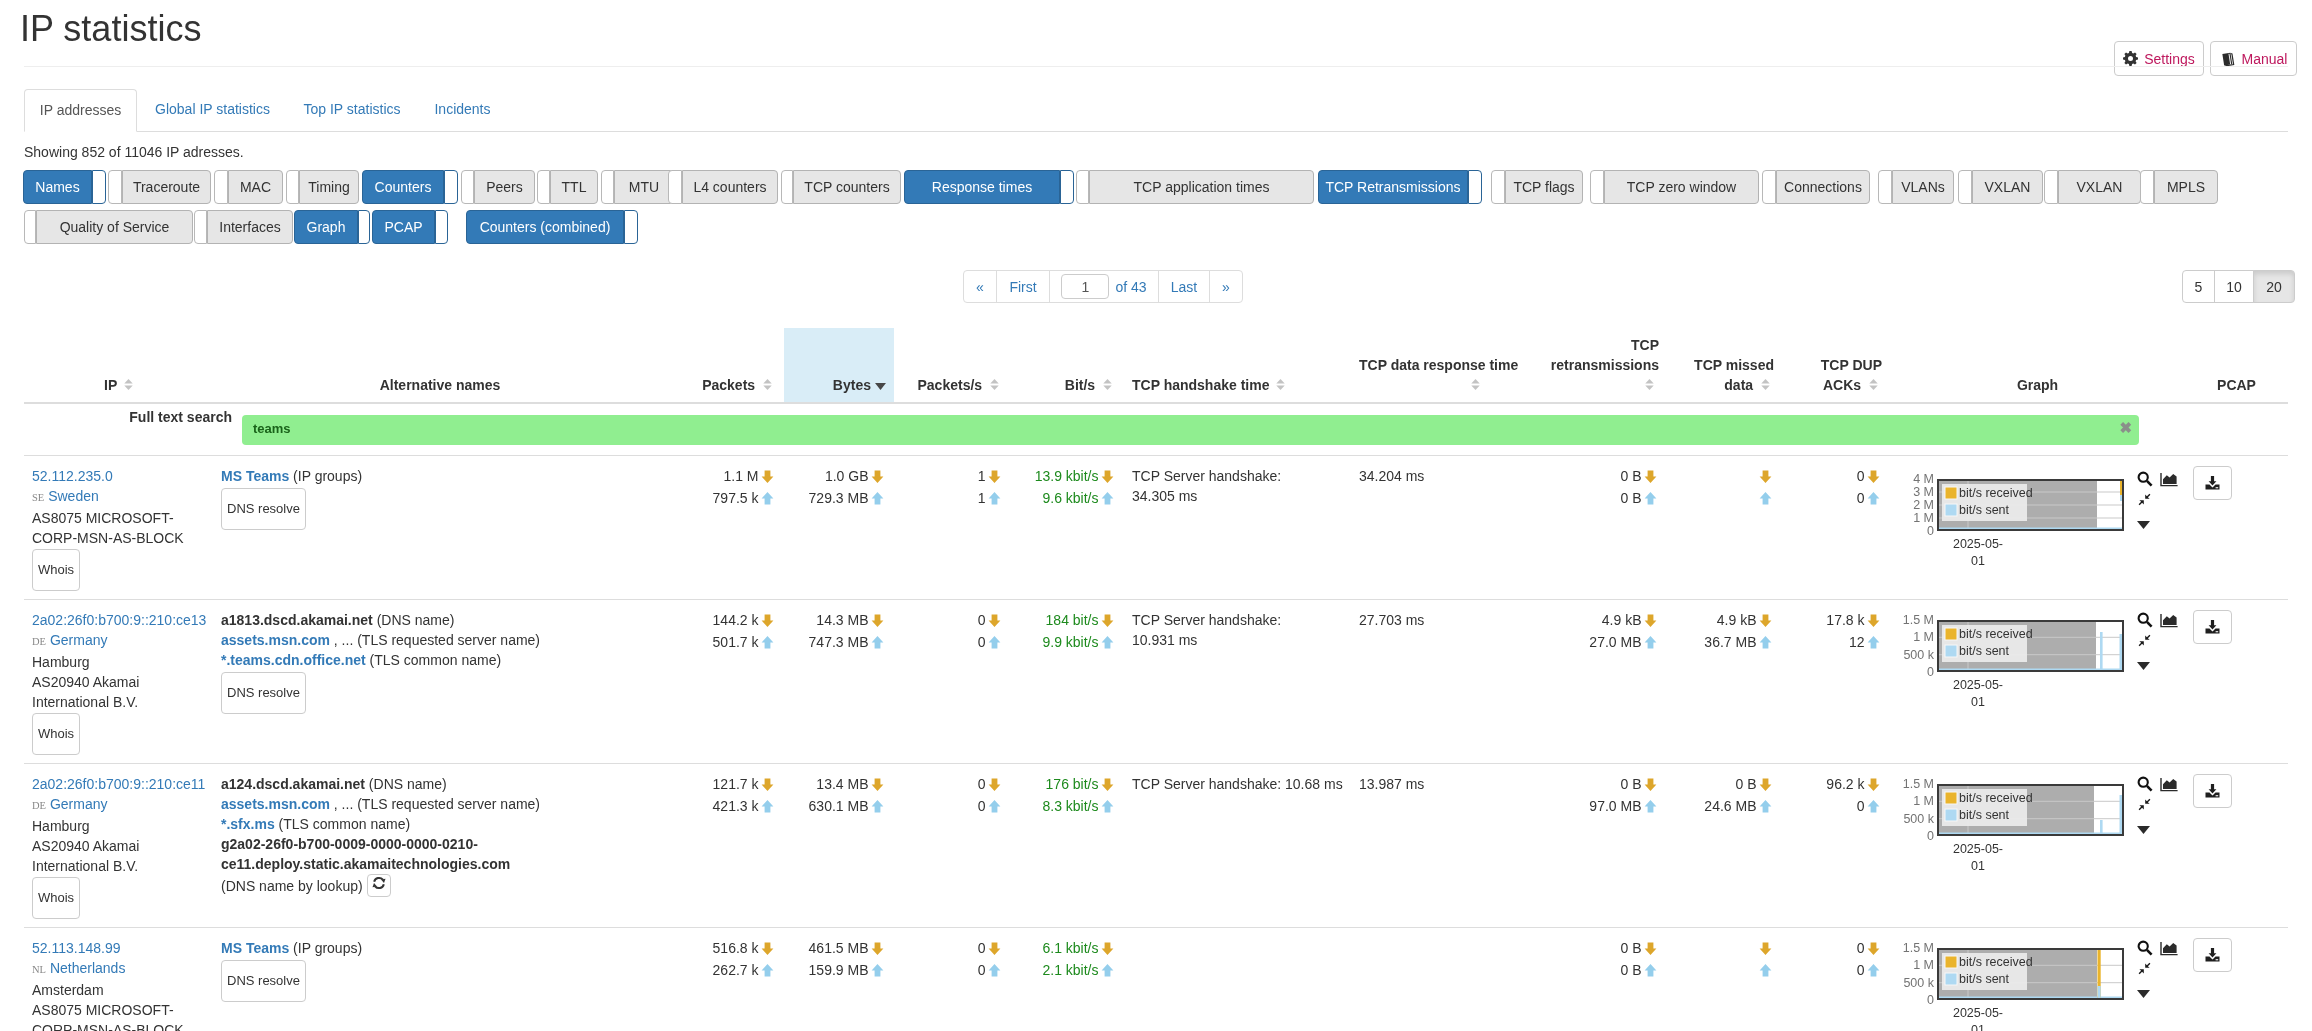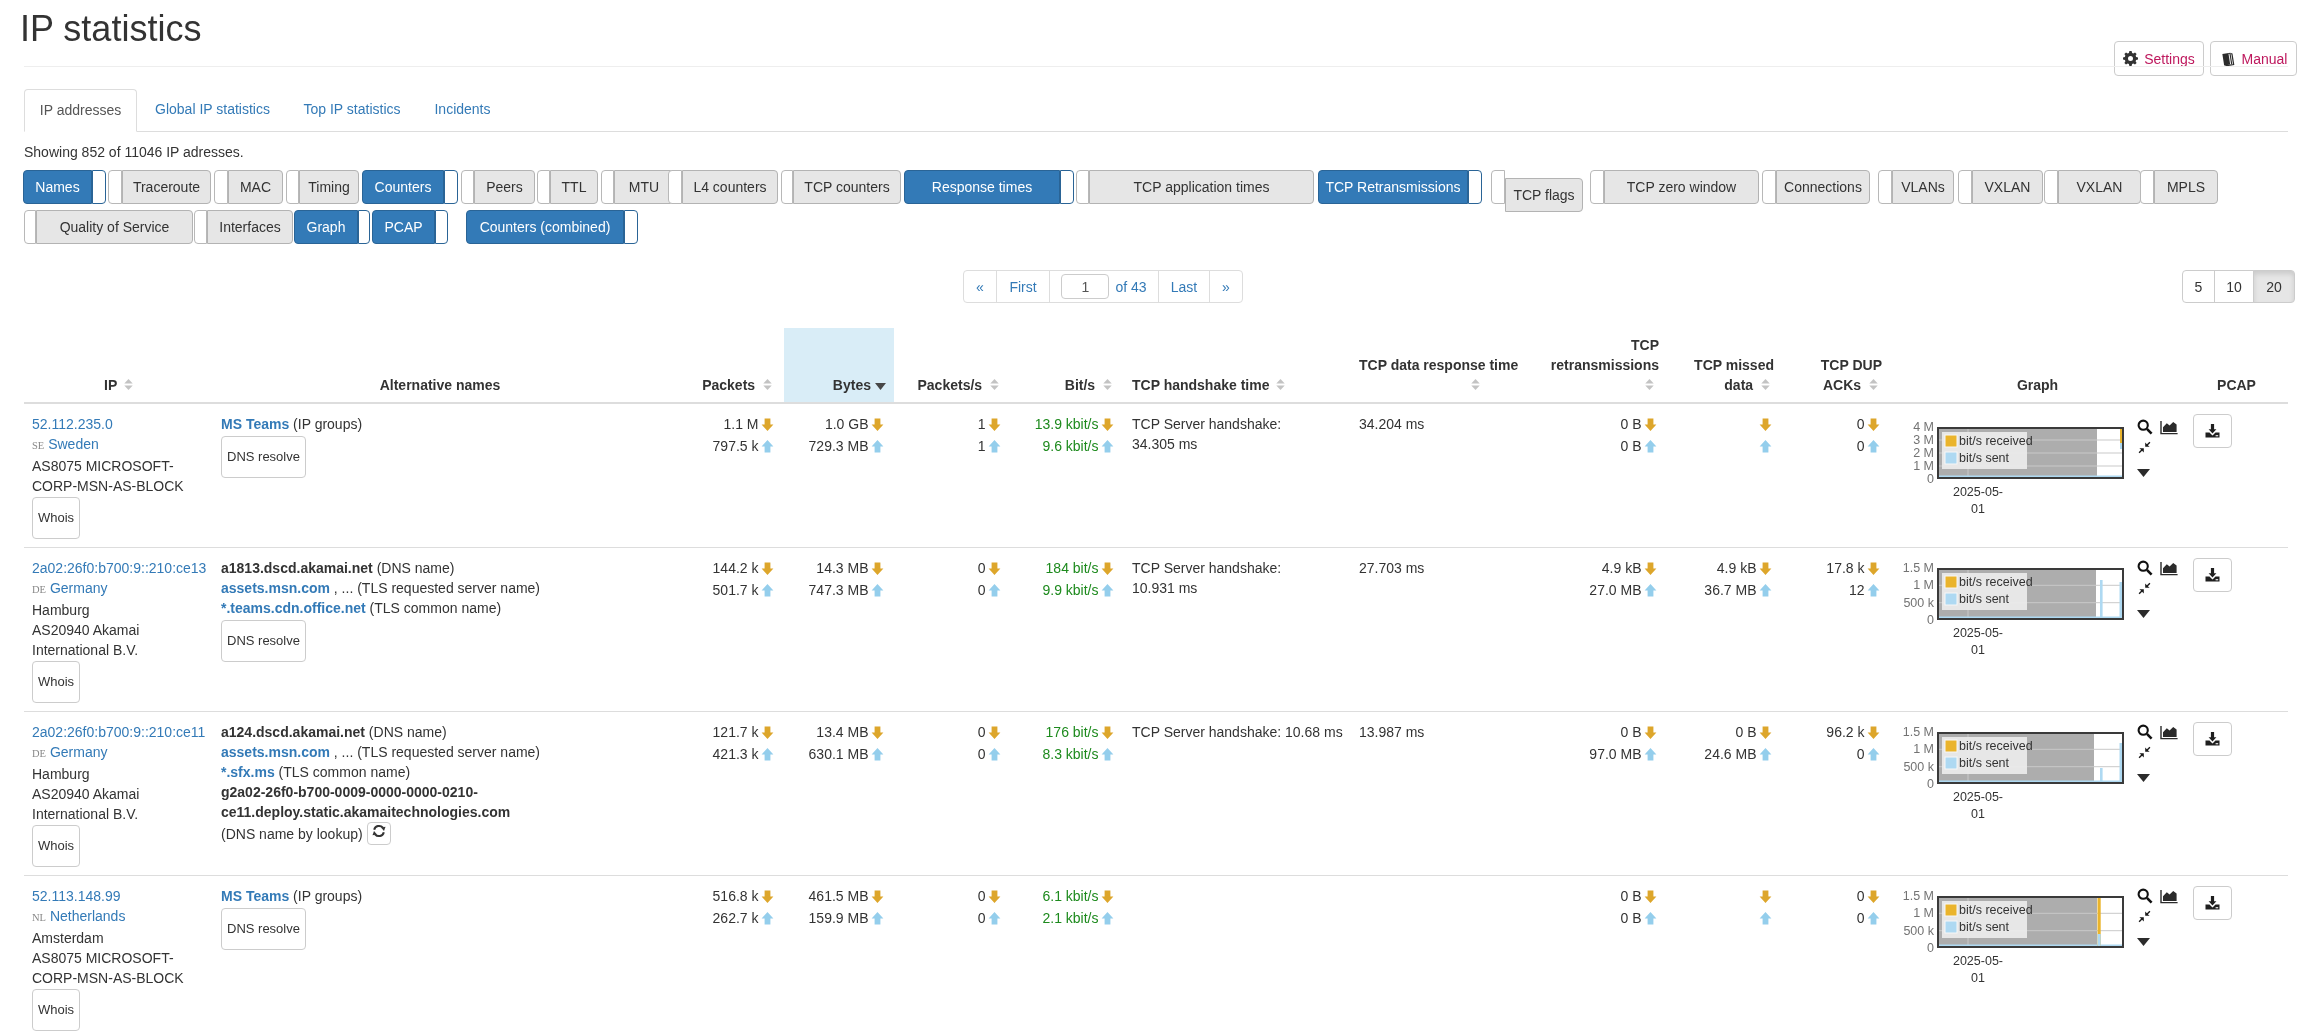--- a/index.html
+++ b/index.html
@@ -98,21 +98,21 @@
 <div class="fbtn rR" style="left:682px;top:170px;width:96px;">L4 counters</div>
 <div class="fsub rL" style="left:781px;top:170px;width:12px;"></div>
 <div class="fbtn rR" style="left:793px;top:170px;width:108px;">TCP counters</div>
 <div class="fbtn act rL" style="left:904px;top:170px;width:156px;">Response times</div>
 <div class="fsub act rR" style="left:1060px;top:170px;width:14px;"></div>
 <div class="fsub rL" style="left:1076px;top:170px;width:13px;"></div>
 <div class="fbtn rR" style="left:1089px;top:170px;width:225px;">TCP application times</div>
 <div class="fbtn act rL" style="left:1318px;top:170px;width:150px;">TCP Retransmissions</div>
 <div class="fsub act rR" style="left:1468px;top:170px;width:14px;"></div>
 <div class="fsub rL" style="left:1491px;top:170px;width:14px;"></div>
-<div class="fbtn rR" style="left:1505px;top:170px;width:78px;margin-top:8px;">TCP flags</div>
+<div class="fbtn rR" style="left:1505px;top:170px;width:78px;">TCP flags</div>
 <div class="fsub rL" style="left:1590px;top:170px;width:14px;"></div>
 <div class="fbtn rR" style="left:1604px;top:170px;width:155px;">TCP zero window</div>
 <div class="fsub rL" style="left:1762px;top:170px;width:14px;"></div>
 <div class="fbtn rR" style="left:1776px;top:170px;width:94px;">Connections</div>
 <div class="fsub rL" style="left:1878px;top:170px;width:14px;"></div>
 <div class="fbtn rR" style="left:1892px;top:170px;width:62px;">VLANs</div>
 <div class="fsub rL" style="left:1958px;top:170px;width:14px;"></div>
 <div class="fbtn rR" style="left:1972px;top:170px;width:71px;">VXLAN</div>
 <div class="fsub rL" style="left:2044px;top:170px;width:14px;"></div>
 <div class="fbtn rR" style="left:2058px;top:170px;width:83px;">VXLAN</div>
@@ -203,20 +203,29 @@
             </svg></span></th>
         <th class="tr">TCP DUP<br>ACKs <span class="srt"><svg width="9" height="11" viewBox="0 0 9 11">
               <path fill="#c3c3c3" d="M4.5 0 L8.7 4.4 H0.3 Z"></path>
               <path fill="#c3c3c3" d="M4.5 11 L0.3 6.6 H8.7 Z"></path>
             </svg></span></th>
         <th class="tc">Graph</th>
         <th class="tc">PCAP</th>
       </tr>
 </thead>
 <tbody id="tbody">
+      <tr class="srch">
+        <td colspan="13">
+          <div style="position:absolute;left:105px;top:3px;width:103px;text-align:right;font-weight:bold;">Full text search</div>
+          <div style="position:absolute;left:218px;top:11px;width:1897px;height:30px;background:#90ee90;border-radius:4px;">
+            <span style="position:absolute;left:11px;top:4px;font-weight:bold;font-size:13px;color:#1a631a;">teams</span>
+            <span style="position:absolute;right:7px;top:3px;color:#8a8f8a;font-weight:bold;font-size:15px;">✖</span>
+          </div>
+        </td>
+      </tr>
       <tr style="height:133px;">
         <td>
           <div><a>52.112.235.0</a></div>
           <div><span class="cc">SE</span> <a>Sweden</a></div>
           <div>AS8075 MICROSOFT-</div>
           <div>CORP-MSN-AS-BLOCK</div>
           <div style="margin-top:1px;"><span class="xbtn">Whois</span></div>
         </td>
         <td>
           <div><a class="b">MS Teams</a> (IP groups)</div>

